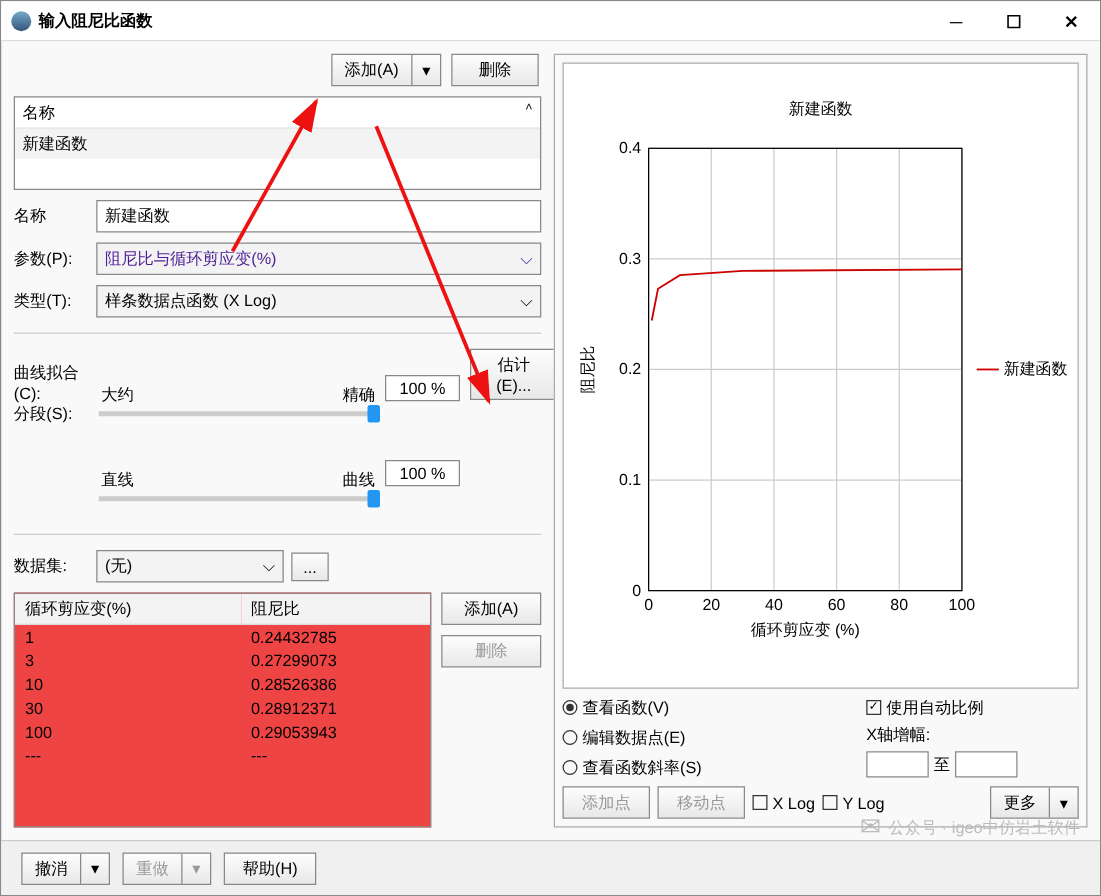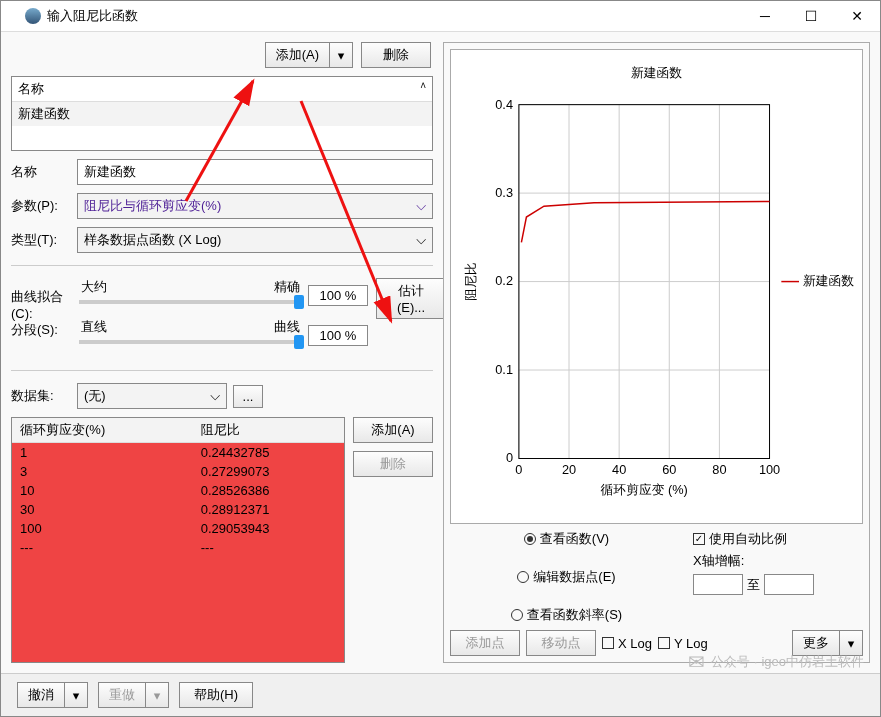--- a/index.html
+++ b/index.html
@@ -1,18 +1,18 @@
 <!DOCTYPE html>
 <html><head>
 <meta charset="utf-8">
 <style>
   * { box-sizing: border-box; font-family: "Microsoft YaHei", "SimSun", Arial, sans-serif; font-size: 13px; }
   body { margin: 0; background: #fff; }
   .window { width: 881px; height: 717px; border: 1px solid #888; background: #f9f9f9; display: flex; flex-direction: column; position: relative; }
-  .titlebar { height: 32px; background: #fff; display: flex; align-items: center; padding-left: 24px; border-bottom: 1px solid #ddd; }
+  .titlebar { height: 32px; background: #fff; display: flex; align-items: center; padding-left: 8px; border-bottom: 1px solid #ddd; font-weight: bold; }
   .titlebar .icon { width:16px; height:16px; border-radius:50%; background:linear-gradient(#7ac,#357); margin-right:6px; }
   .titlebar .title { flex:1; }
   .winbtns { display:flex; height:100%; }
   .winbtn { width:46px; display:flex; align-items:center; justify-content:center; font-size:14px; }
   .winbtn:last-child { }
   .content { flex:1; display:flex; padding:10px; gap:10px; }
   .leftpane { width:422px; display:flex; flex-direction:column; gap:8px; }
   .rightpane { flex:1; border:1px solid #aaa; padding:6px; display:flex; flex-direction:column; background:#f9f9f9; }
   .toprow { display:flex; justify-content:flex-end; gap:8px; padding-right:2px; }
   .btn { border:1px solid #888; background:linear-gradient(#fdfdfd,#e8e8e8); padding:3px 14px; font-size:13px; min-width:70px; text-align:center; cursor:default; }
@@ -24,34 +24,34 @@
   .listbox .hdr { padding:3px 6px; border-bottom:1px solid #ddd; display:flex; justify-content:space-between;}
   .listbox .row { padding:3px 6px; background:#f3f3f3; }
   .formrow { display:flex; align-items:center; gap:6px; }
   .label { width:60px; }
   .input { border:1px solid #888; background:#fff; padding:3px 6px; flex:1; }
   .combo { border:1px solid #888; background:#f3f3f3; padding:3px 6px; flex:1; display:flex; justify-content:space-between; align-items:center; }
   .combo.disabled { color:#4c1d95; }
   .sliders { flex:1; }
   .sliderrow { display:flex; align-items:center; gap:6px; margin-bottom:6px; }
   .sliderlabels { flex:1; display:flex; flex-direction:column; }
-  .sliderlabelrow { display:flex; justify-content:space-between; font-size:12px; padding:0 2px;}
+  .sliderlabelrow { display:flex; justify-content:space-between; font-size:12px; padding:0 2px;margin-top:28px;}
   .slidertrack { height:4px; background:#ccc; position:relative; margin:4px 0 8px; }
   .sliderthumb { position:absolute; top:-5px; width:10px; height:14px; background:#2196f3; border-radius:2px; }
   .pctbox { width:60px; border:1px solid #888; background:#fff; padding:2px 4px; text-align:center; }
   .tablebox { border:1px solid #888; background:#ef4444; flex:1; min-height:130px; overflow:hidden; }
   .tablebox table { width:100%; border-collapse:collapse; }
   .tablebox th { text-align:left; padding:3px 8px; font-weight:normal; border-bottom:1px solid #ddd; background:#f3f3f3;}
   .tablebox td { padding:2px 8px; }
   .tableside { width:80px; display:flex; flex-direction:column; gap:8px; }
   .footer { height:44px; border-top:1px solid #ccc; display:flex; align-items:center; padding:1px 16px; gap:10px; background:#f0f0f0;}
   .footer .spacer { flex:1; }
   .chartarea { flex:1; background:#fff; border:1px solid #aaa; padding:4px; }
   .chart-controls { margin-top:6px; display:flex; gap:10px; }
-  .radio-col { display:flex; flex-direction:column; gap:20px; flex:1;align-items:center;}
+  .radio-col { display:flex; flex-direction:column; gap:6px; flex:1;}
   .chk-col { display:flex; flex-direction:column; gap:4px; width:170px;}
   .radio, .chk { display:flex; align-items:center; gap:4px; }
   .radio .circ { width:12px; height:12px; border:1px solid #333; border-radius:50%; display:flex; align-items:center; justify-content:center;}
   .radio .dot { width:6px; height:6px; background:#333; border-radius:50%; }
   .chk .box { width:12px; height:12px; border:1px solid #333; display:flex; align-items:center; justify-content:center; font-size:10px; line-height:1;}
   .smallinput { border:1px solid #888; width:50px; padding:2px; background:#fff;}
   .bottomrow { display:flex; gap:6px; align-items:center; margin-top:6px;}
   .arrow-annot { position:absolute; pointer-events:none; }
   hr.sep { border:none; border-top:1px solid #ccc; margin:4px 0;}
   .watermark { position:absolute; bottom:42px; right:16px; color:#bbb; font-size:16px; display:flex; align-items:center; gap:6px;}

